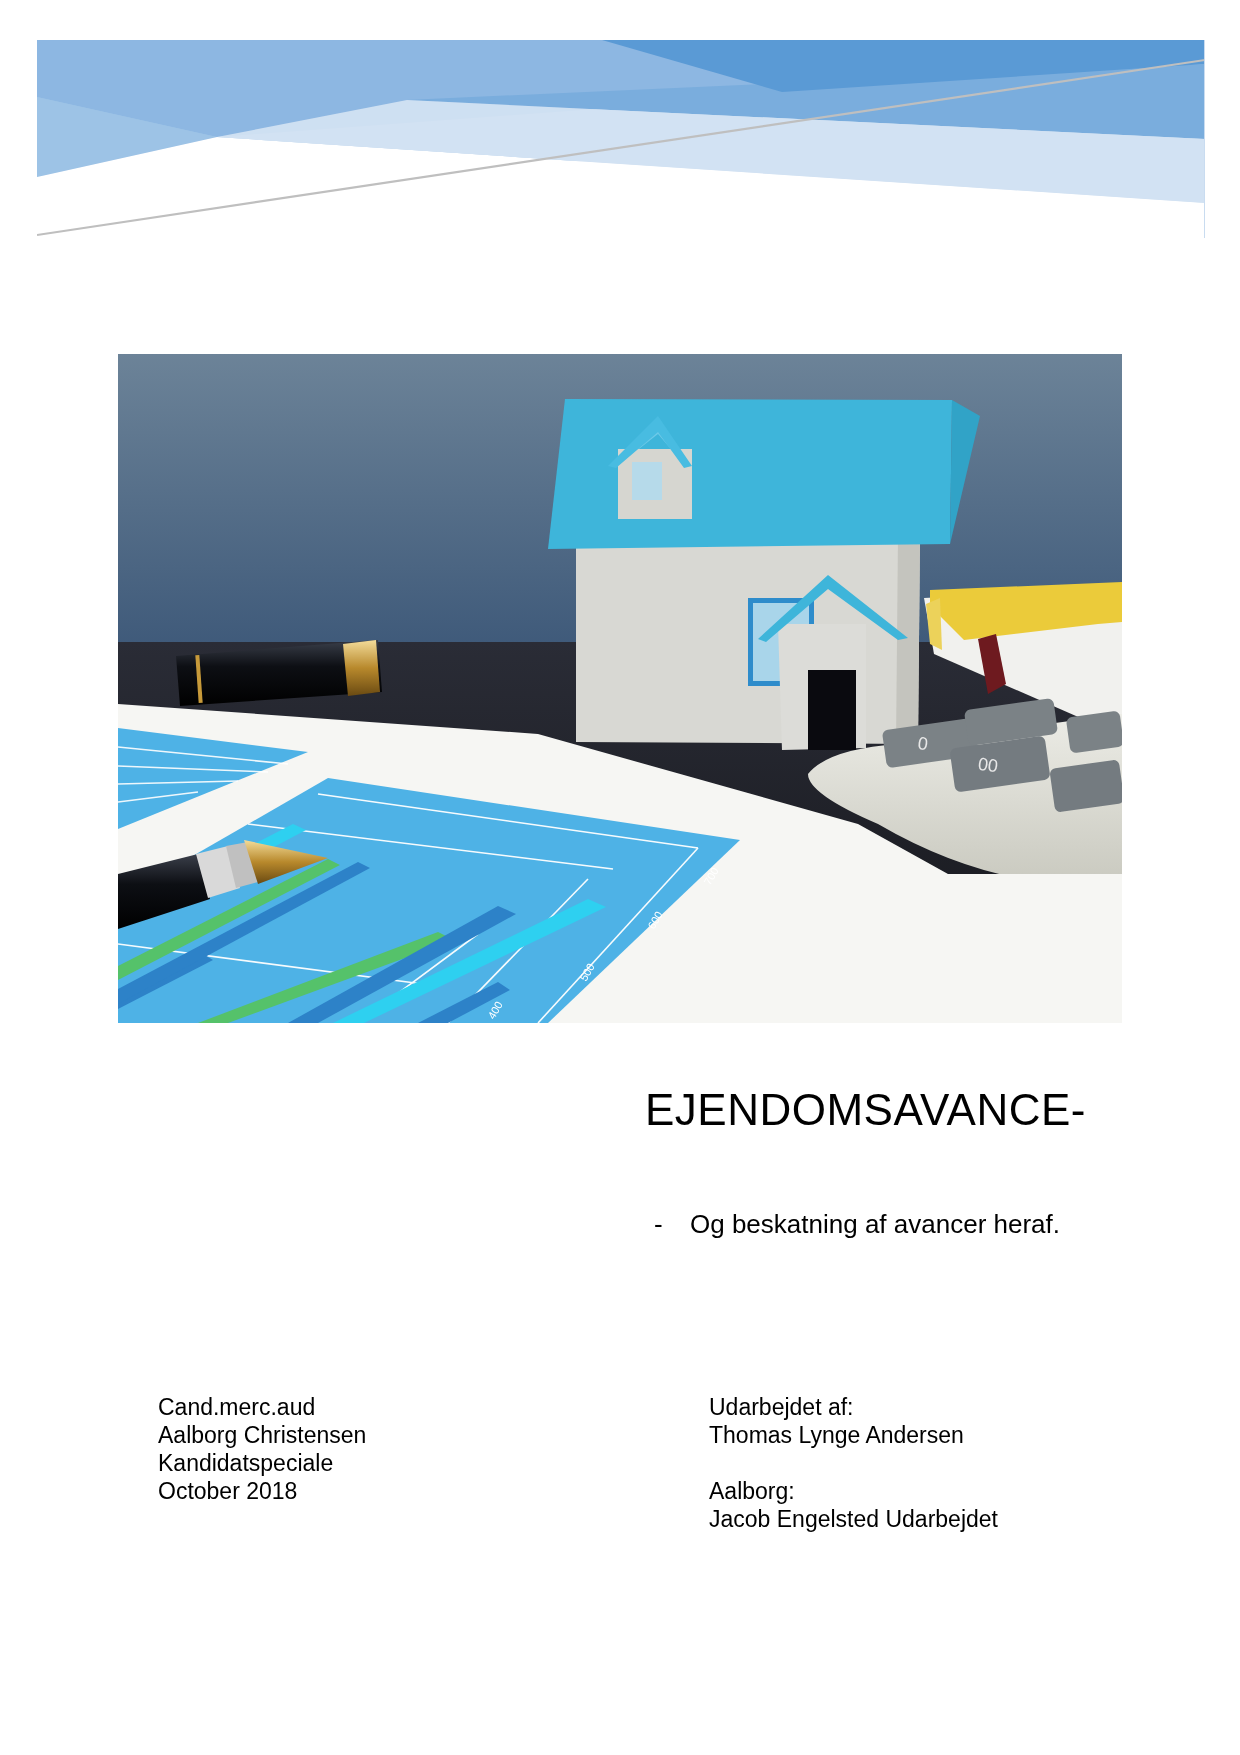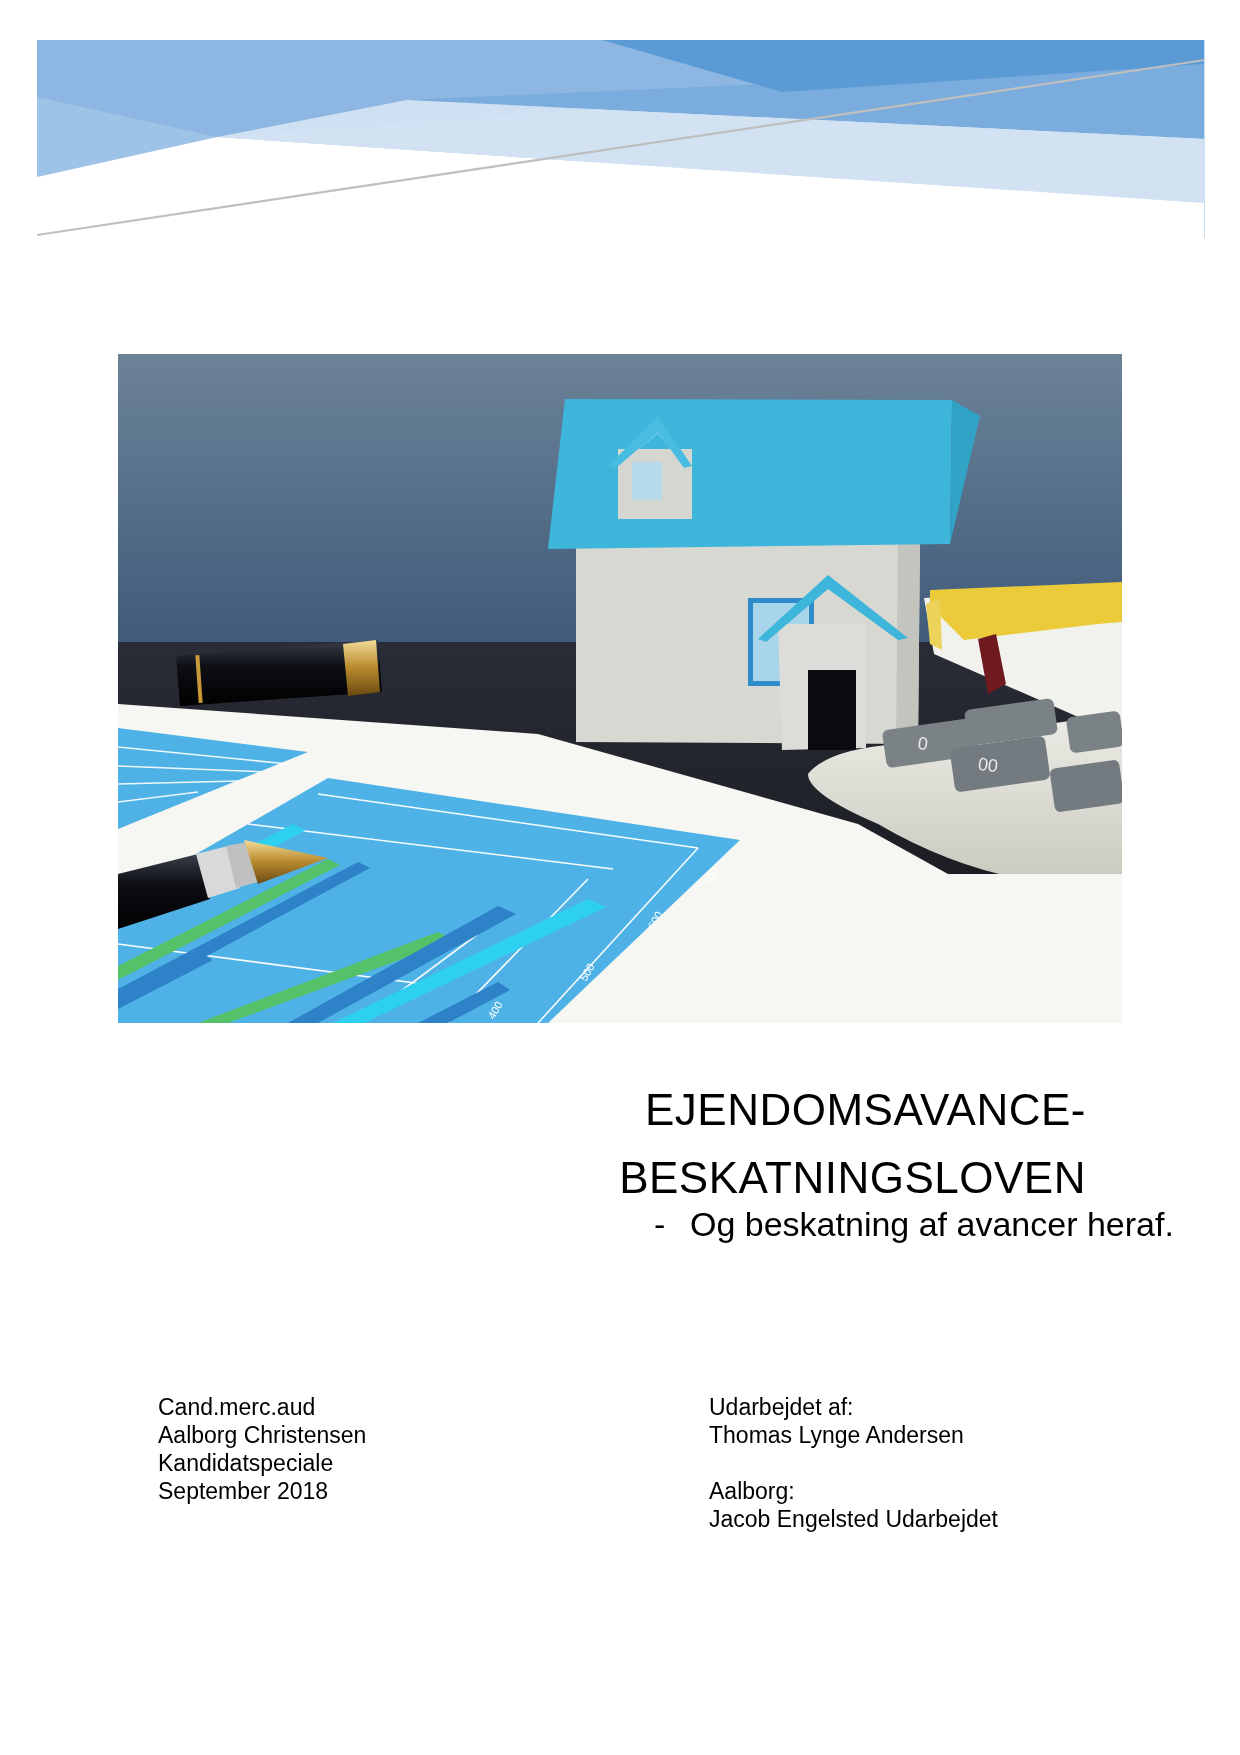--- a/index.html
+++ b/index.html
@@ -45,21 +45,21 @@
       line-height: 52px;
       letter-spacing: 0.5px;
       font-weight: normal;
       margin: 16px;
       white-space: nowrap;
     }
     .subtitle {
       position: absolute;
       left: 654px;
       top: 1208px;
-      font-size: 34px;
+      font-size: 26px;
       line-height: 32px;
       white-space: nowrap;
     }
     .subtitle .dash {
       display: inline-block;
       width: 36px;
     }
 
     .info-left {
       position: absolute;
@@ -226,32 +226,31 @@
       <polygon points="0,520 80,500 92,545 0,575" fill="url(#penGrad)"></polygon>
       <polygon points="78,500 110,492 122,534 90,544" fill="#d9d9d9"></polygon>
       <polygon points="108,492 130,488 140,528 118,534" fill="#c0c0c0"></polygon>
       <polygon points="126,486 210,504 140,530" fill="url(#goldGrad)"></polygon>
     </g>
   </svg>
 </div>
 
 <div class="title-block">
   <div class="title-line">EJENDOMSAVANCE-</div>
-  <div class="title-line">BESKATNINGSLOVEN</div>
 </div>
 
 <div class="subtitle">
   <span class="dash">-</span><span>Og beskatning af avancer heraf.</span>
 </div>
 
 <div class="info-left">
   <div class="info-line program">Cand.merc.aud</div>
   <div class="info-line">Aalborg Christensen</div>
   <div class="info-line">Kandidatspeciale</div>
-  <div class="info-line">September 2018</div>
+  <div class="info-line">October 2018</div>
 </div>
 
 <div class="info-right">
   <div class="info-line">Udarbejdet af:</div>
   <div class="info-line">Thomas Lynge Andersen</div>
   <div class="gap"></div>
   <div class="info-line">Aalborg:</div>
   <div class="info-line">Jacob Engelsted Udarbejdet</div>
 </div>
 

